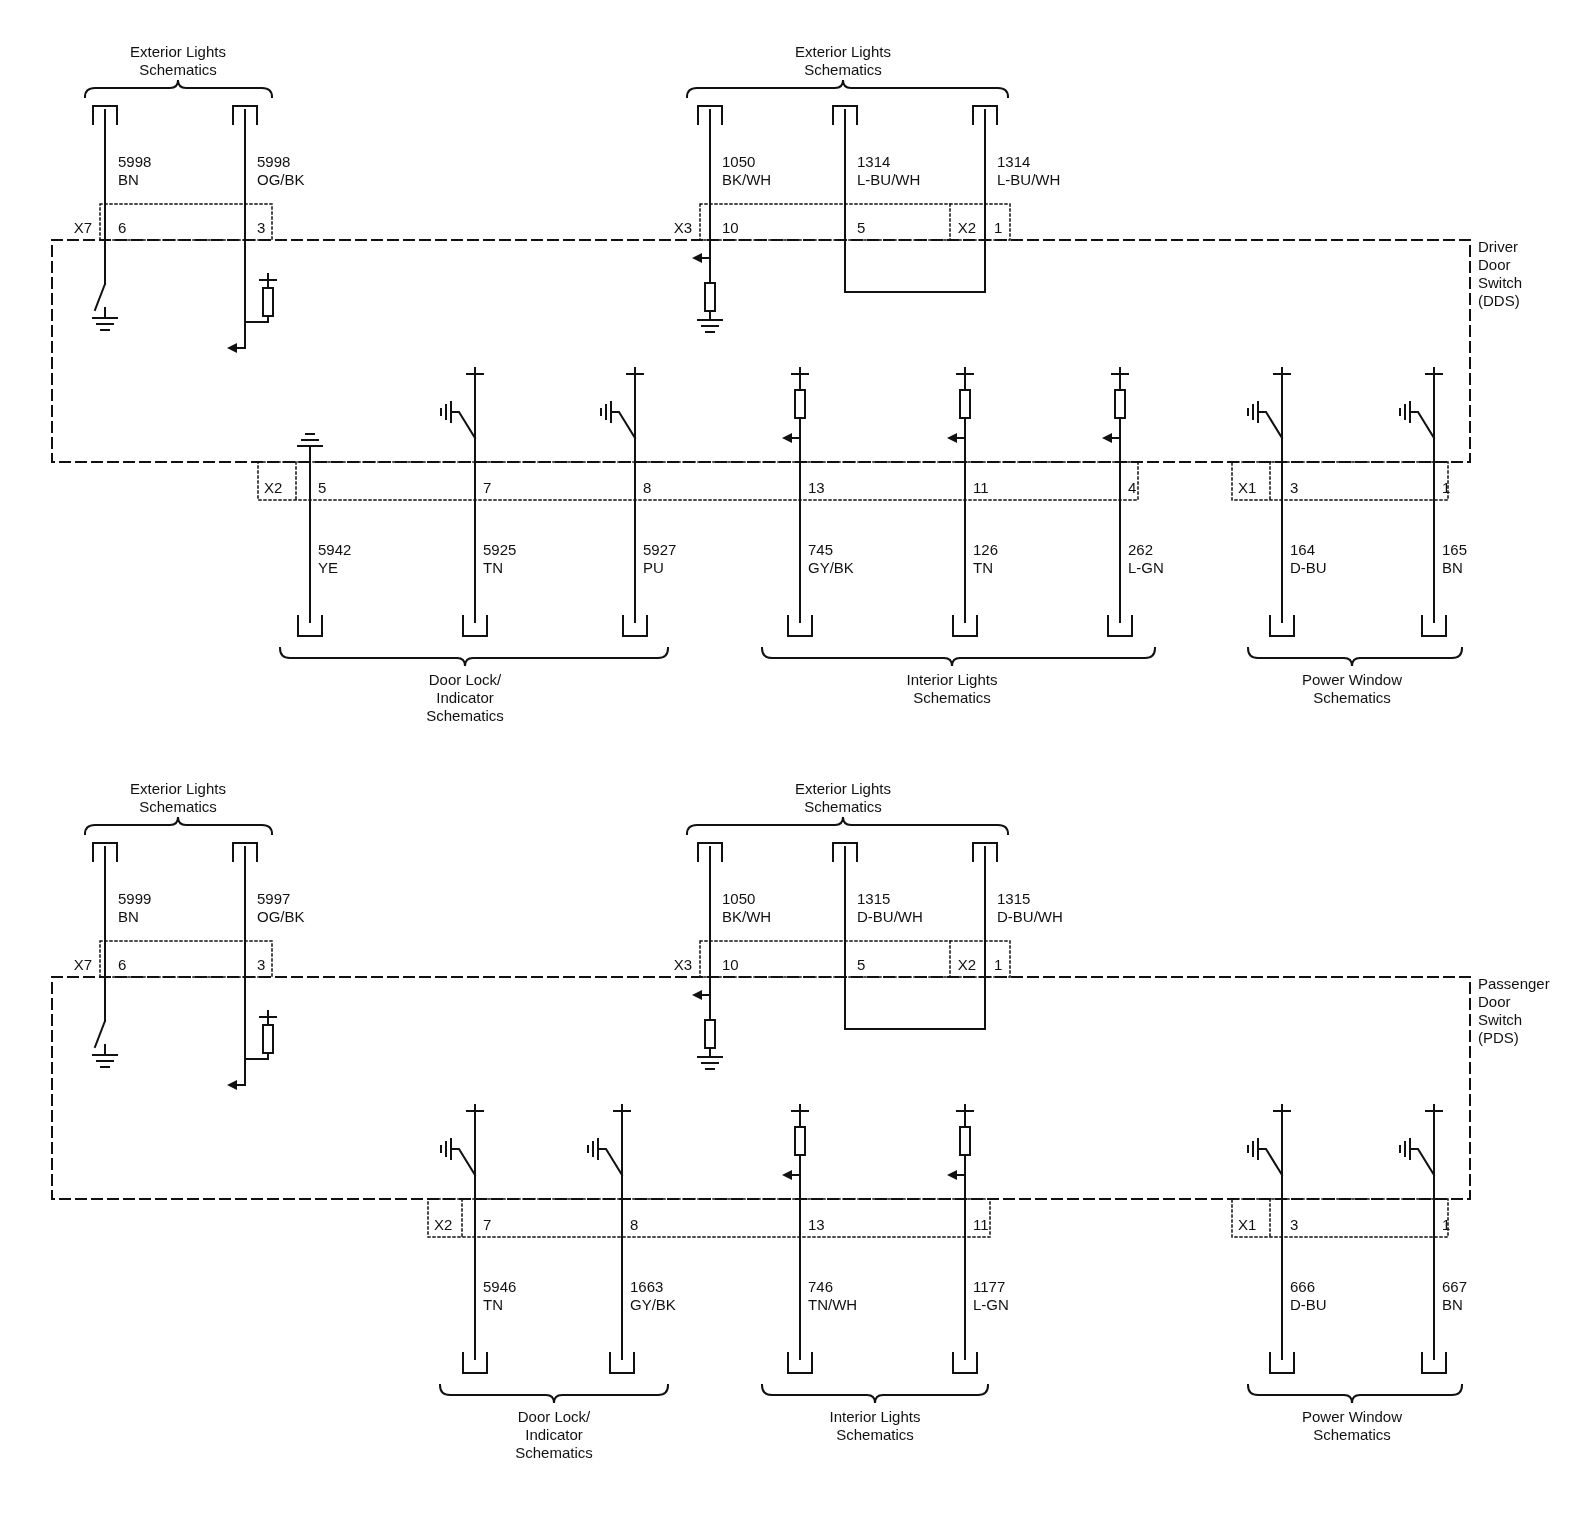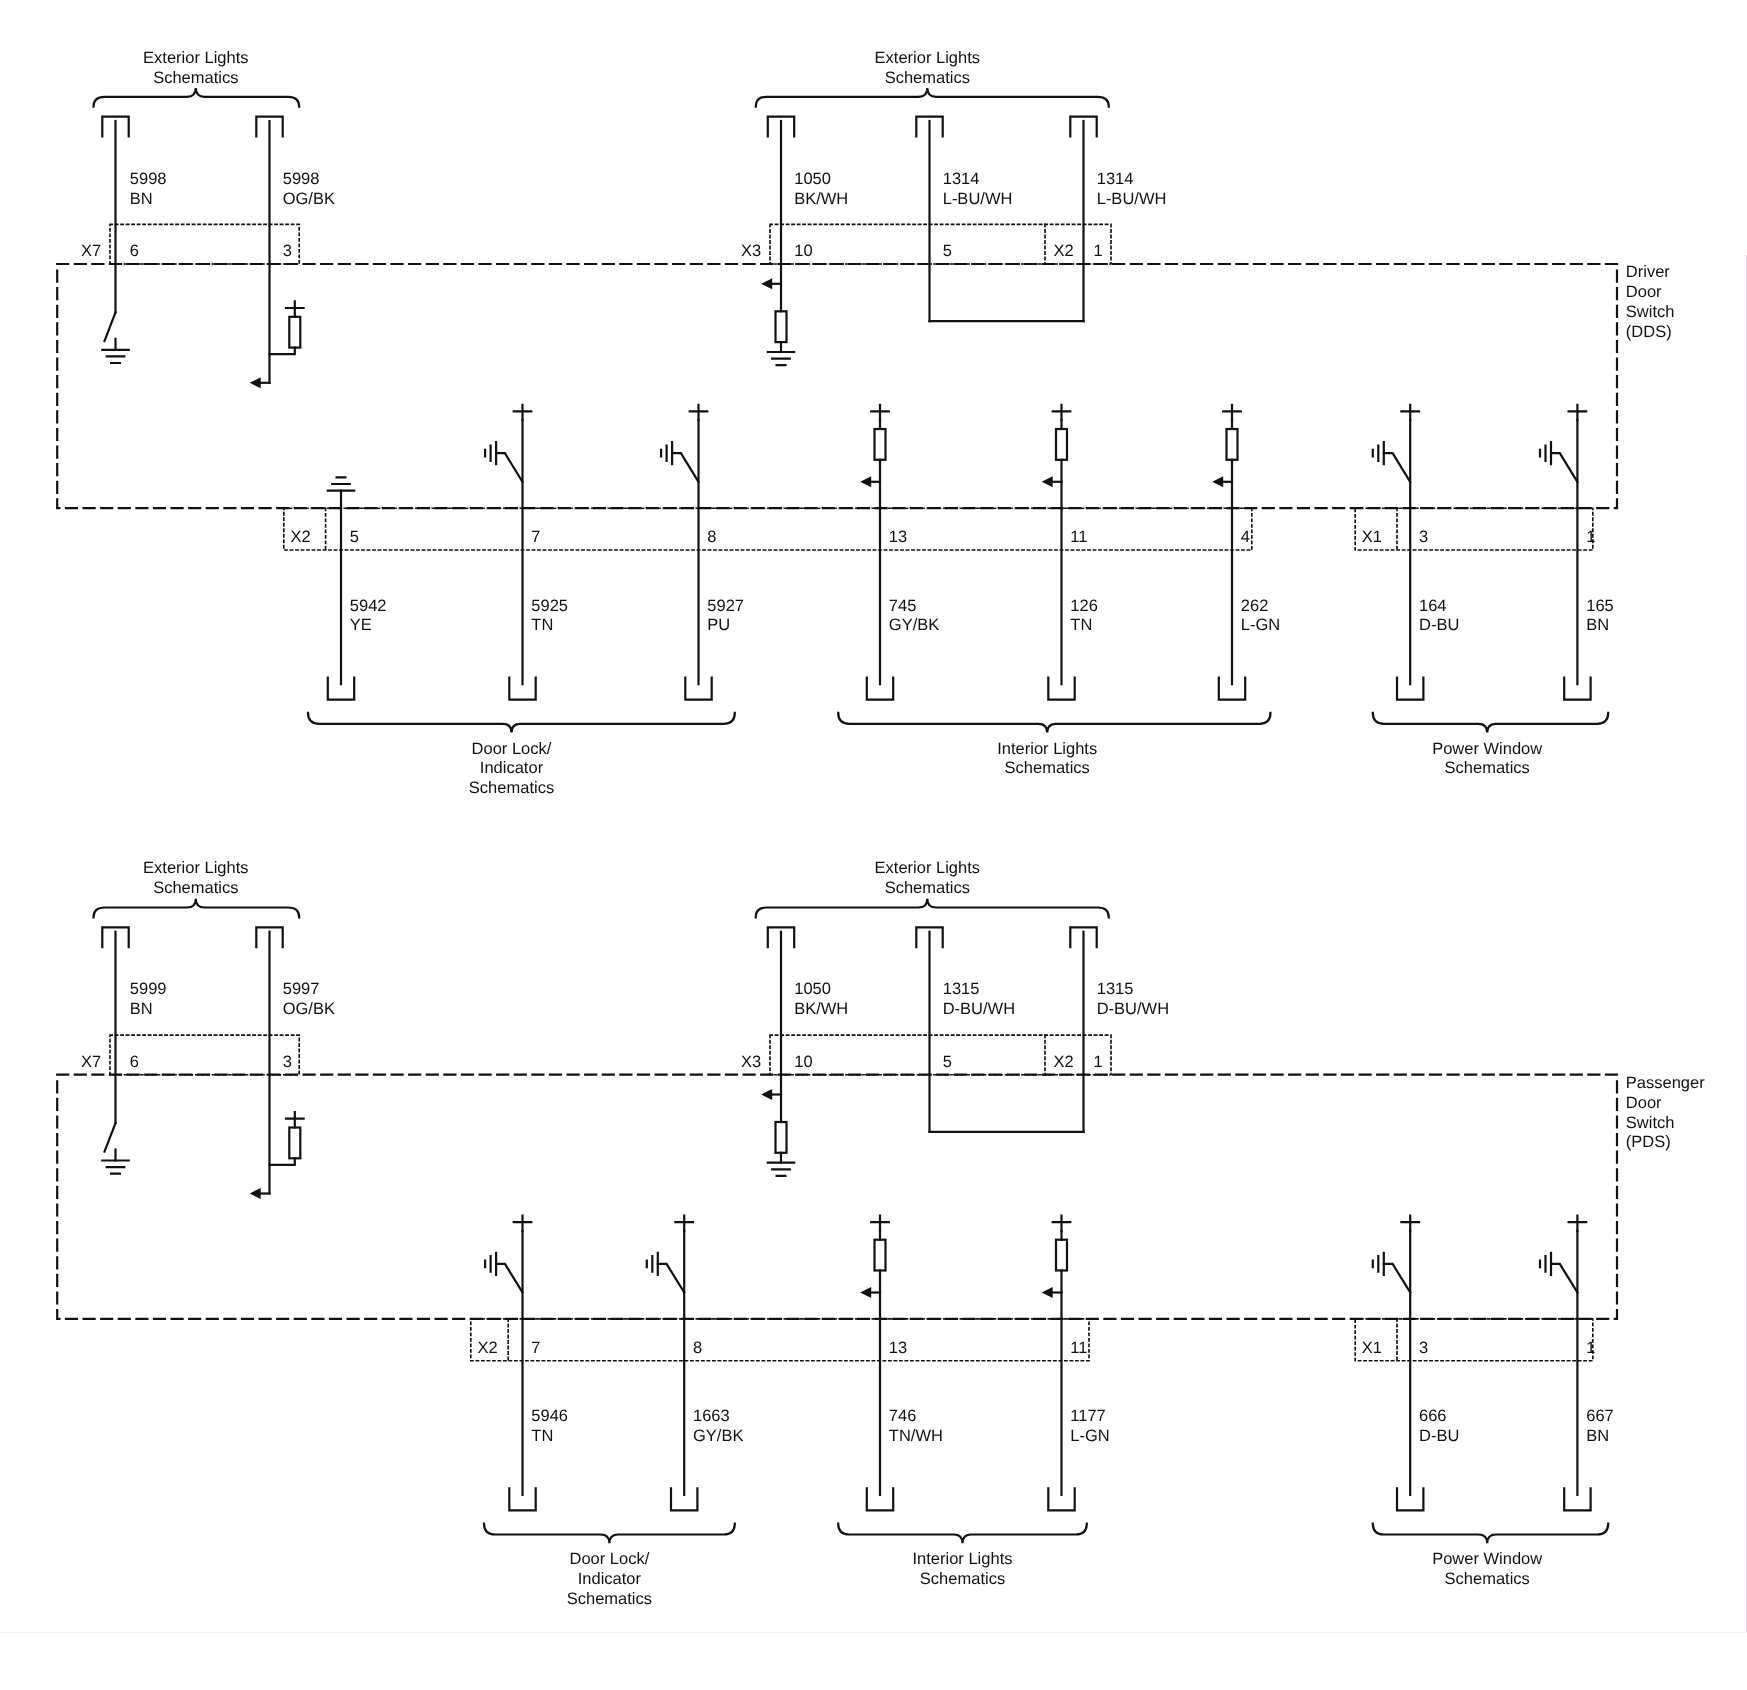--- a/index.html
+++ b/index.html
@@ -1,16 +1,16 @@
 <!DOCTYPE html>
 <html><head>
 <meta charset="utf-8">
 <style>
   html,body { margin:0; padding:0; background:#ffffff; }
-  .stage { width:1588px; height:1484px; position:relative; background:#d946ef; }
+  .stage { width:1588px; height:1484px; position:relative; background:#c4b5fd; }
   svg { display:block; }
   .w { stroke:#111111; stroke-width:2; fill:none; stroke-linecap:square; stroke-linejoin:miter; }
   .dash { stroke-dasharray:10 6; }
   .dot  { stroke-dasharray:2 3; stroke-width:1.5; }
   .t text { fill:#111111; font-family:"Liberation Sans","DejaVu Sans",sans-serif; font-size:15px; }
   .m { text-anchor:middle; }
   .e { text-anchor:end; }
 </style>
 </head>
 <body>

